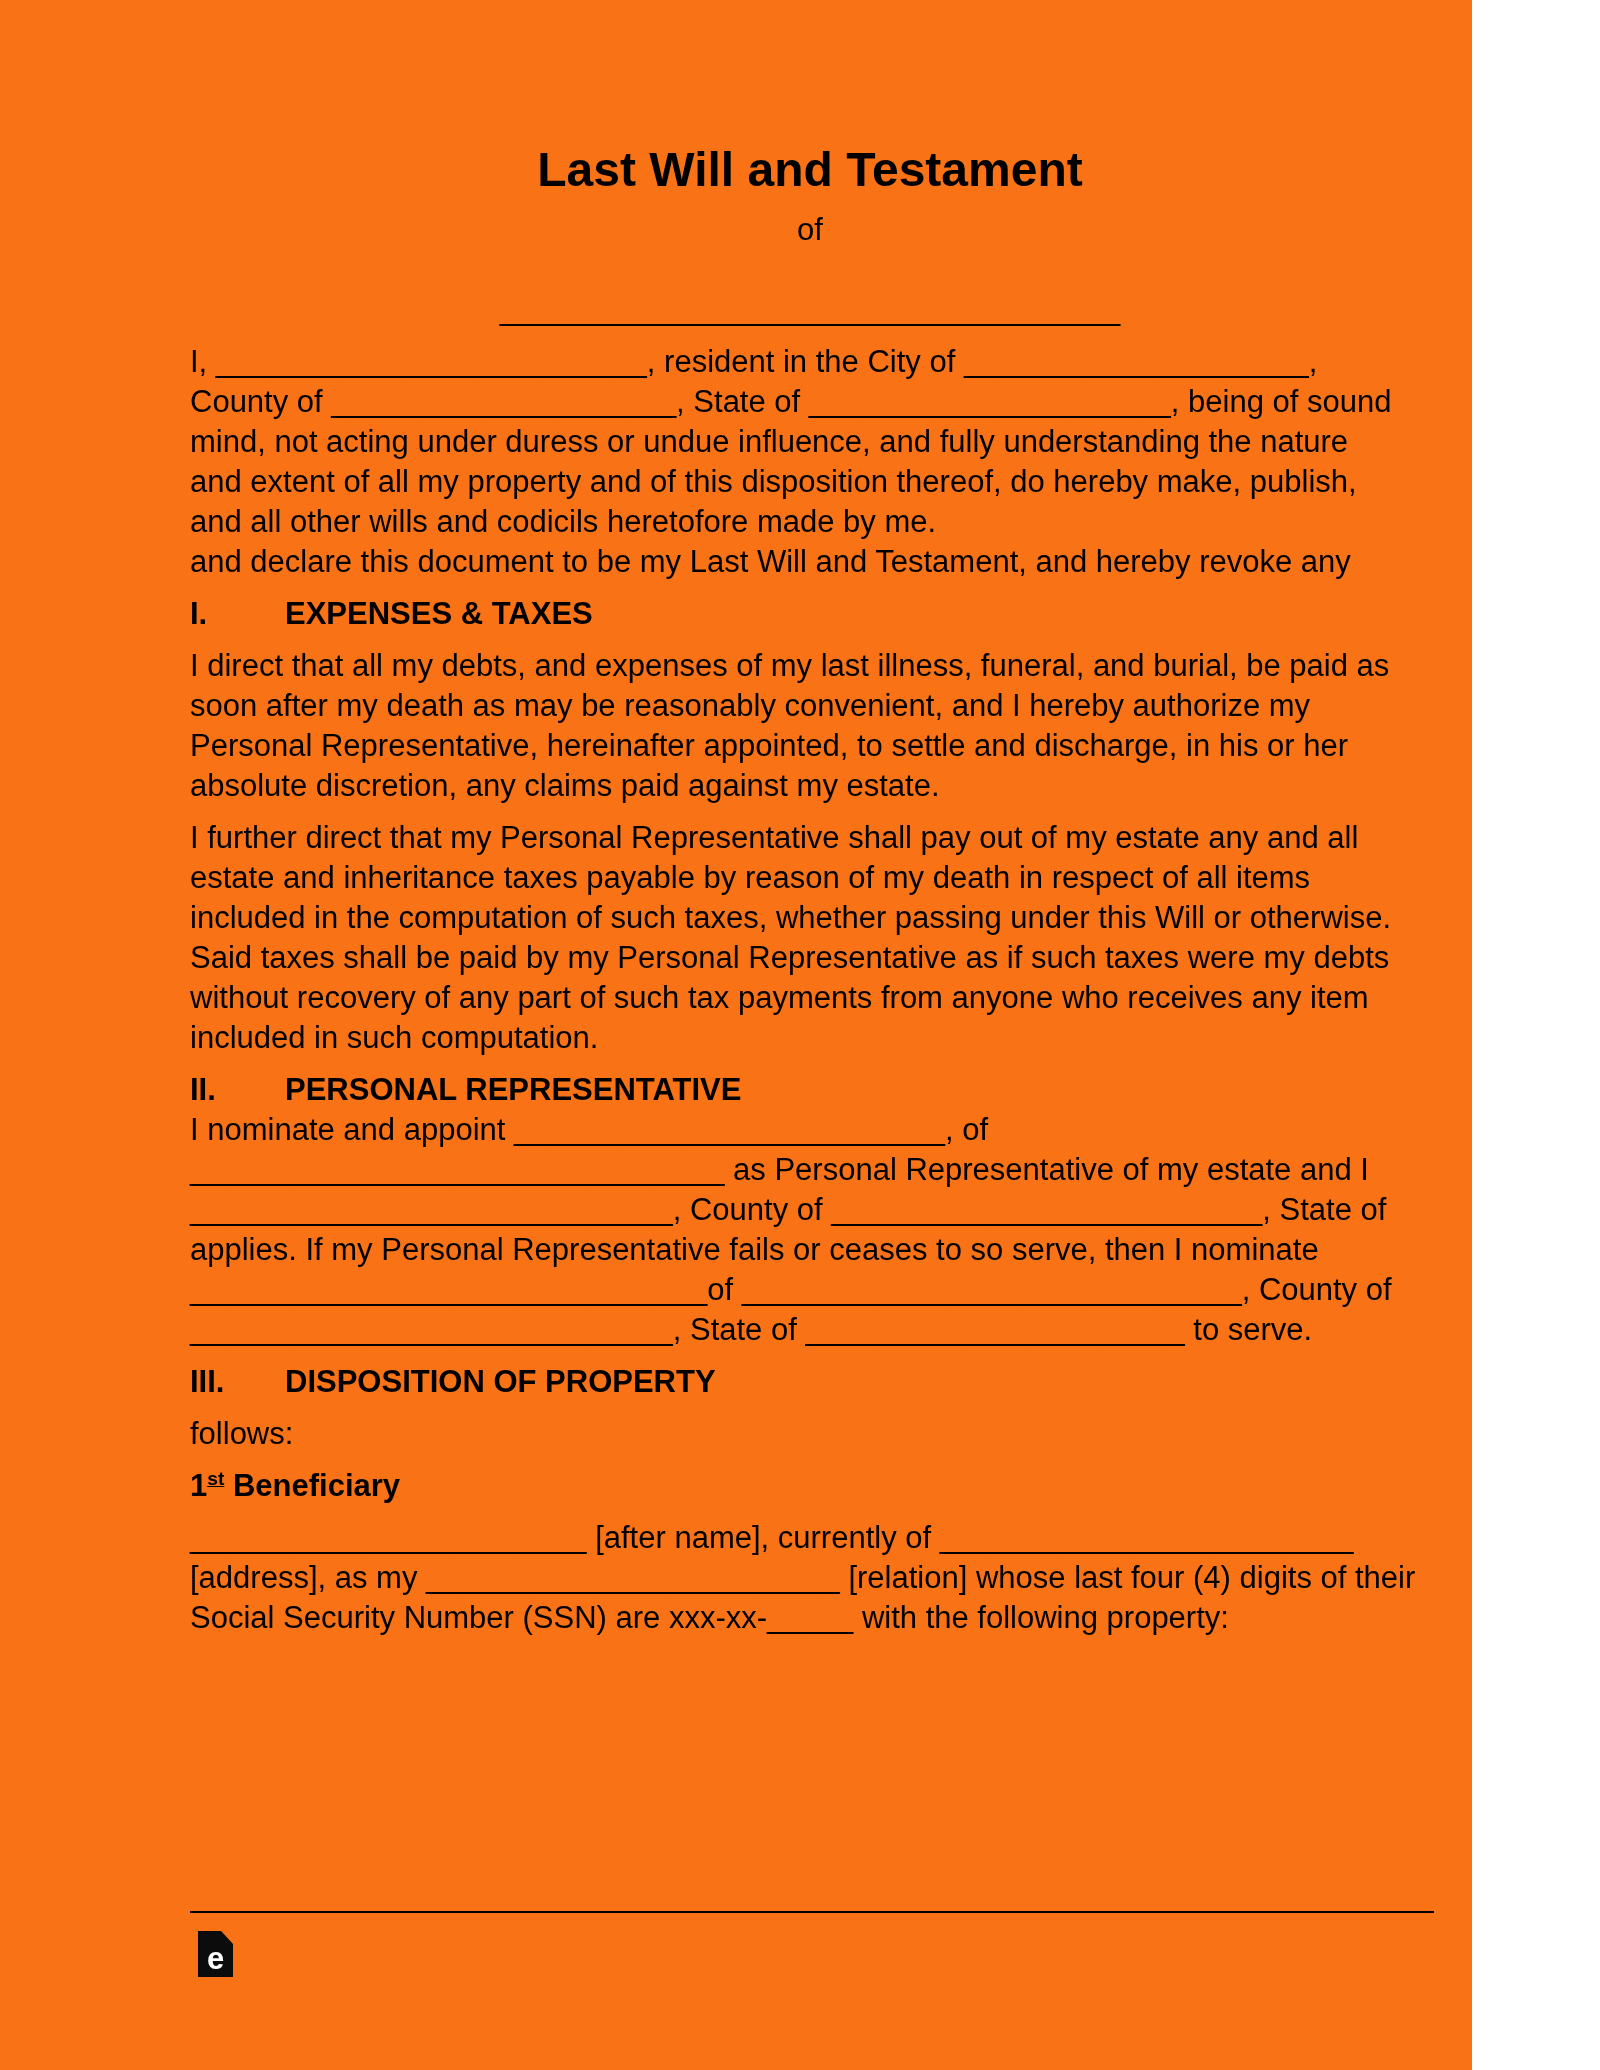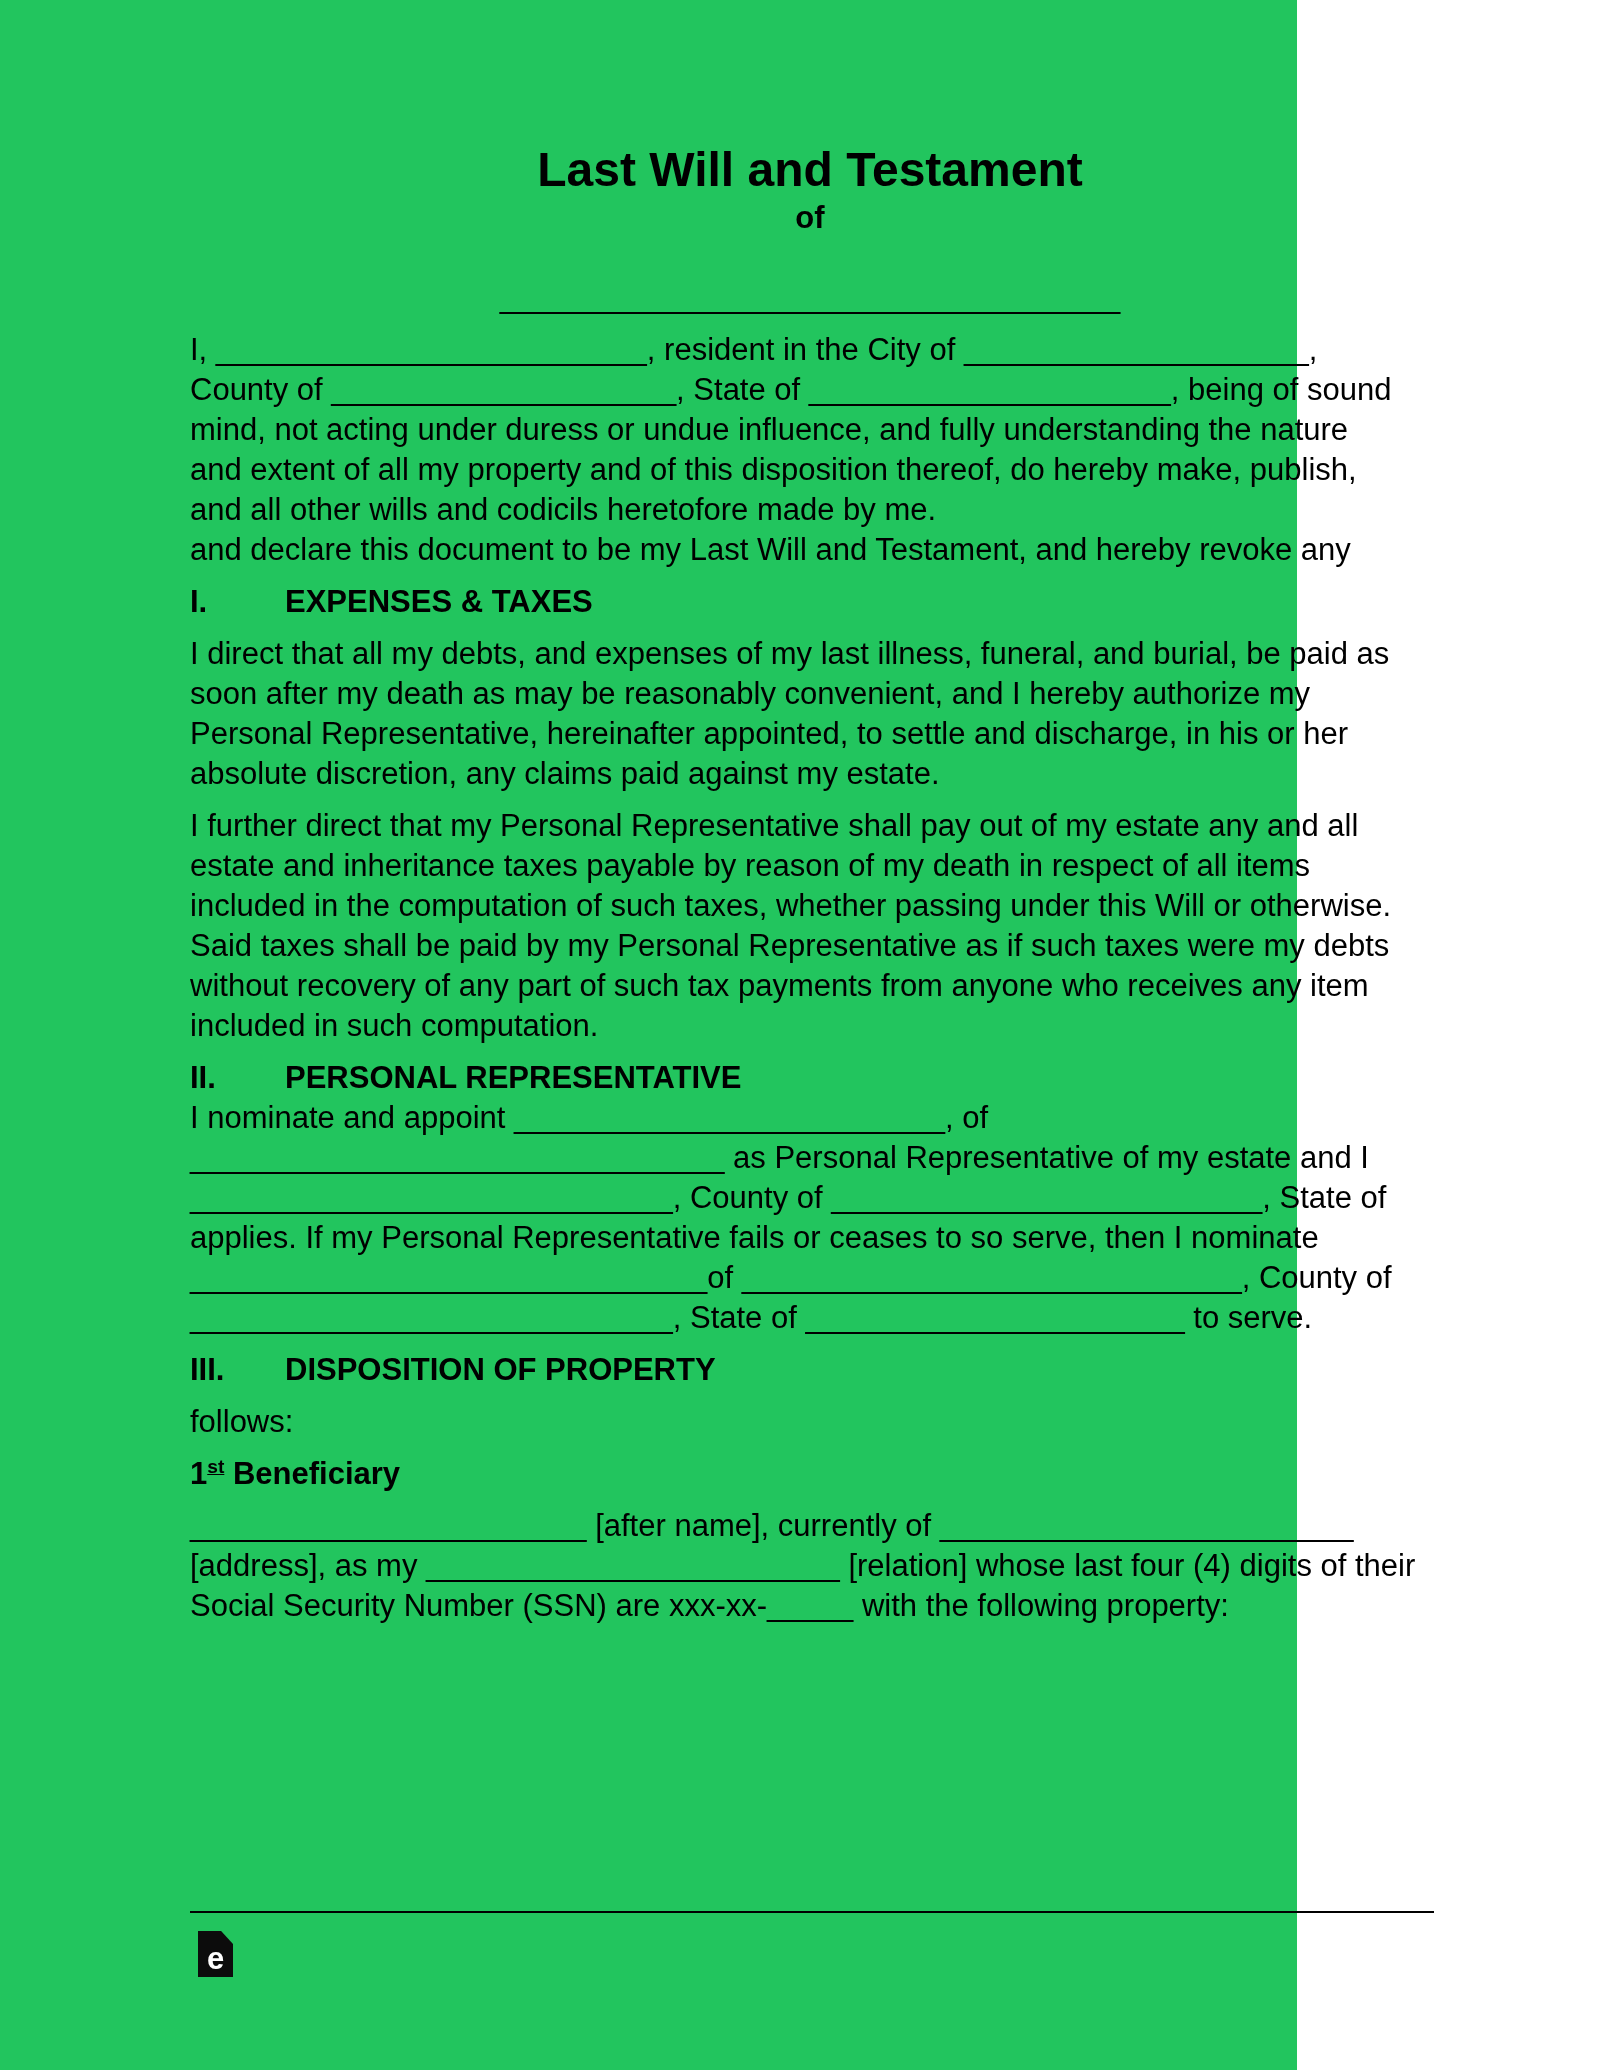--- a/index.html
+++ b/index.html
@@ -12,41 +12,41 @@
     height: 2070px;
     position: relative;
     font-family: "Liberation Sans", sans-serif;
     font-size: 31px;
     line-height: 40px;
     color: #000000;
     overflow: hidden;
   }
   .page {
     position: relative;
-    width: 1297px;
+    width: 1472px;
     height: 2070px;
-    background: #22c55e;
+    background: #f97316;
   }
   .content {
     position: absolute;
     left: 190px;
     top: 0;
     width: 1240px;
   }
   .title {
     font-size: 48px;
     font-weight: bold;
     line-height: 56px;
     text-align: center;
     margin: 142px 0 0 0;
   }
   .subtitle {
-    font-weight: bold;
+    font-weight: normal;
     text-align: center;
-    margin: 0;
+    margin: 12px;
   }
   .name-blank {
     text-align: center;
     margin: 40px 0 0 0;
     white-space: nowrap;
   }
   .intro {
     margin-top: 100px;
   }
   .block {

